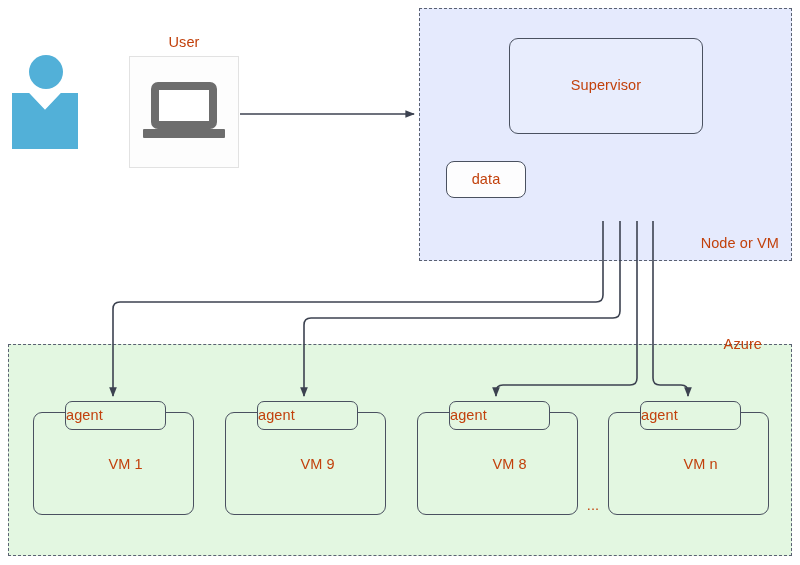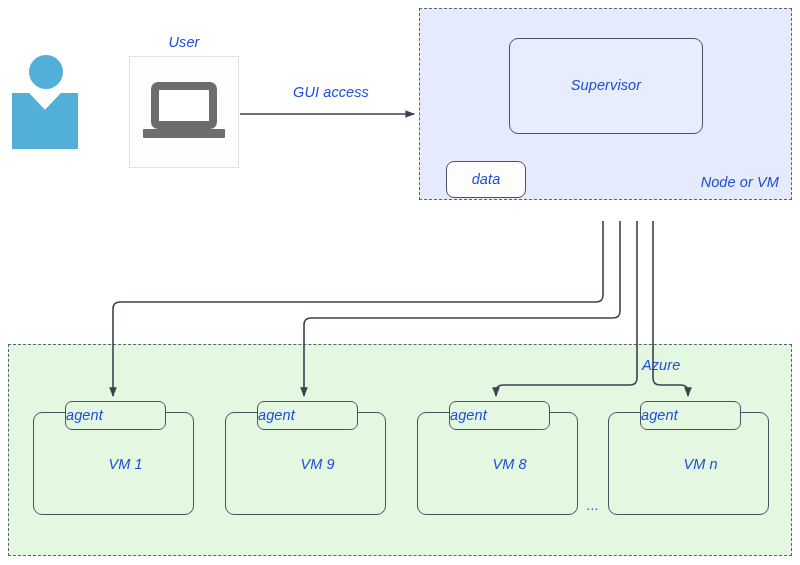--- a/index.html
+++ b/index.html
@@ -16,27 +16,26 @@
     position: relative;
     width: 800px;
     height: 565px;
     background: #ffffff;
     overflow: hidden;
   }
   .abs { position: absolute; }
 
   
   .label {
-    color: #1d4ed8;
+    color: #c2410c;
     font-size: 14.5px;
     line-height: 1.35;
     text-align: center;
     white-space: pre-line;
     letter-spacing: 0.1px;
-    font-style: italic;
   }
 
   
   #user-icon {
     left: 12px; top: 55px;
     width: 66px; height: 98px;
   }
   #user-head {
     position: absolute;
     left: 17px; top: 0;
@@ -83,21 +82,21 @@
     border-radius: 1px;
   }
   #user-title {
     left: 129px; top: 33px;
     width: 110px;
   }
 
   
   #node-vm {
     left: 419px; top: 8px;
-    width: 373px; height: 192px;
+    width: 373px; height: 253px;
     box-sizing: border-box;
     background: #e5eafd;
     border: 1.6px dashed #5a6172;
   }
   #node-vm-label {
     right: 12px; bottom: 6px;
     text-align: right;
     width: 160px;
   }
   #supervisor-box {
@@ -125,23 +124,23 @@
 
   
   #azure {
     left: 8px; top: 344px;
     width: 784px; height: 212px;
     box-sizing: border-box;
     background: #e3f7e1;
     border: 1.6px dashed #5a6172;
   }
   #azure-label {
-    right: 38px; top: 356px;
+    right: 38px; top: 335px;
     width: 120px;
-    text-align: left;
+    text-align: right;
   }
 
   
   .vm-box {
     top: 412px;
     width: 161px; height: 103px;
     box-sizing: border-box;
     background: #e3f7e1;
     border: 1.4px solid #4a5160;
     border-radius: 9px;
@@ -207,21 +206,20 @@
 
   <div class="abs label" id="user-title">User</div>
 
   <div class="abs" id="laptop-card">
     <div id="laptop-icon">
       <div id="laptop-screen"></div>
       <div id="laptop-base"></div>
     </div>
   </div>
 
-  <div class="abs label" id="gui-label">GUI access</div>
 
   <div class="abs" id="node-vm">
     <div class="abs label" id="node-vm-label">Node or VM</div>
   </div>
 
   <div class="abs" id="data-box">
     <span class="label">data</span>
   </div>
 
   <div class="abs" id="supervisor-box">

